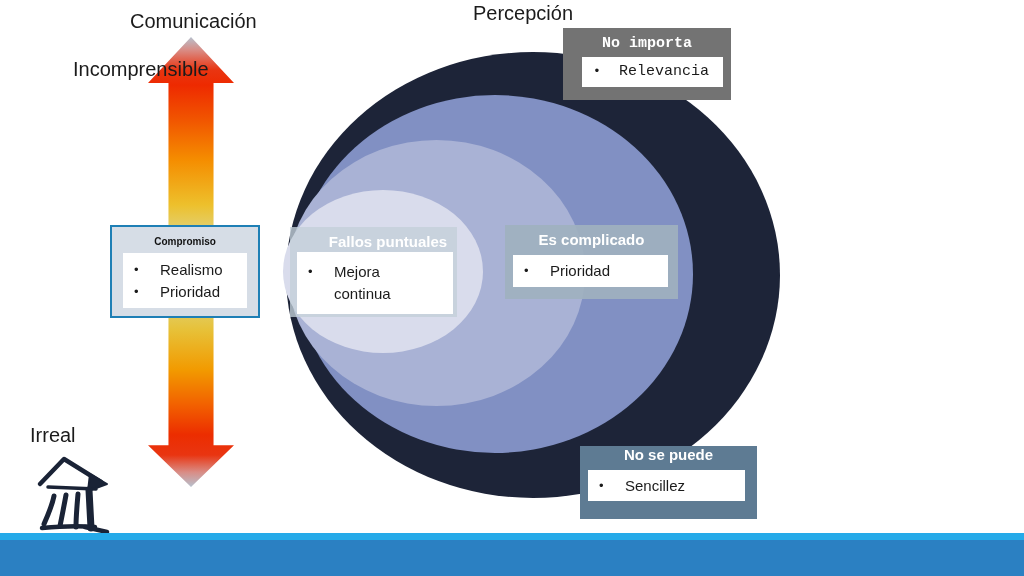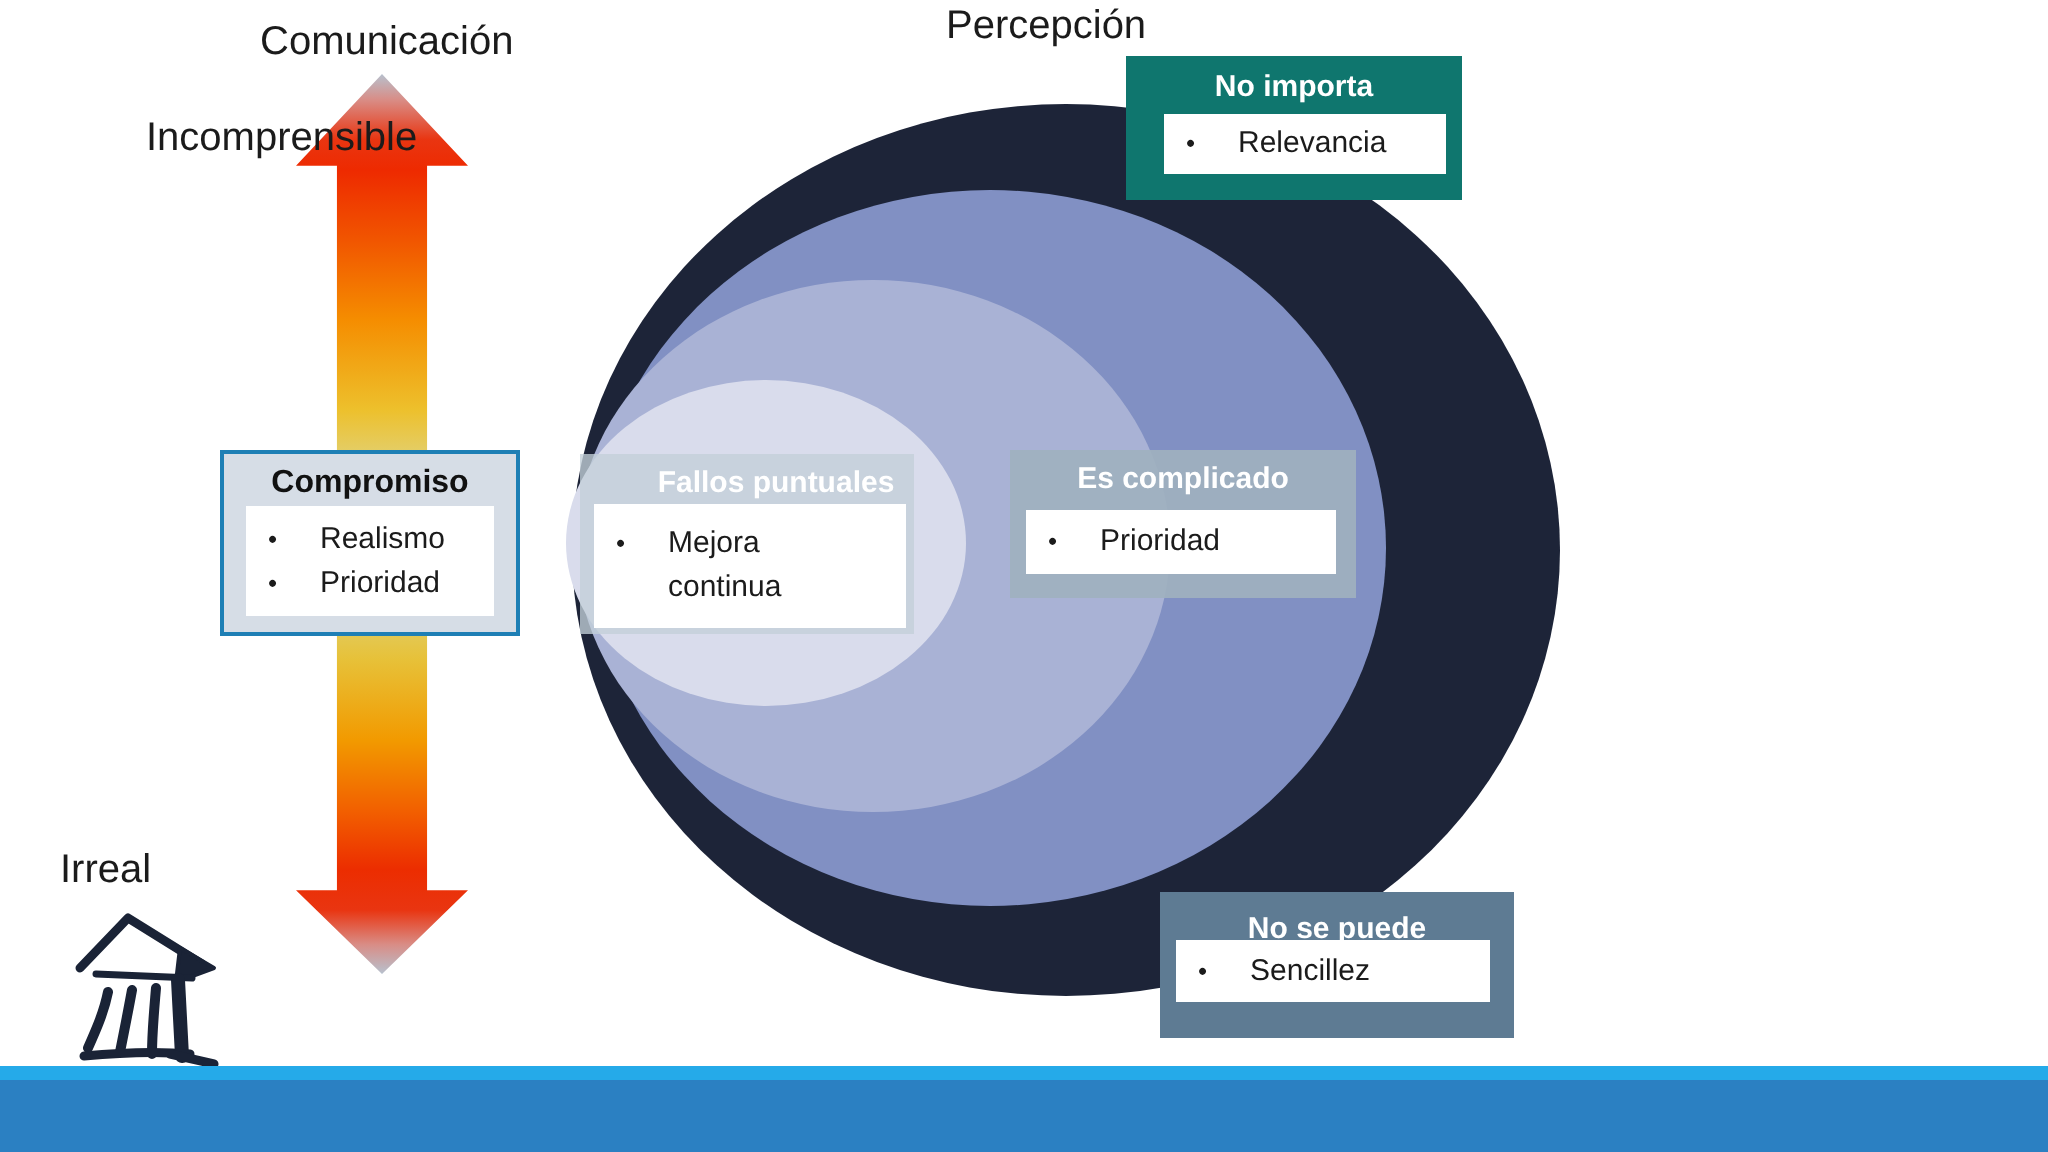--- a/index.html
+++ b/index.html
@@ -29,39 +29,39 @@
   .lbl-percepcion{left:473px;top:4px;}
   .lbl-incomprensible{left:25px;top:60px;margin-left:48px;}
   .lbl-irreal{left:30px;top:426px;}
   
   .callout{position:absolute;box-sizing:border-box;}
   .co-title{font-weight:bold;font-size:15px;text-align:center;line-height:15px;}
   .co-inner{position:absolute;background:#ffffff;display:flex;flex-direction:column;justify-content:center;}
   .co-item{display:flex;align-items:flex-start;padding-left:11px;font-size:15px;line-height:22px;color:#1b1b1b;}
   .co-item .bullet{width:26px;flex:0 0 26px;text-align:left;font-size:13px;line-height:22px;}
   
-  .co-no-importa{left:563px;top:28px;width:168px;height:72px;background:#0f766e;}
+  .co-no-importa{left:563px;top:28px;width:168px;height:72px;background:#737373;font-family:Liberation Mono, monospace;}
   .co-no-importa .co-title{color:#ffffff;padding-top:8px;}
   .co-no-importa .co-inner{left:19px;top:29px;width:141px;height:30px;}
   
   .co-compromiso{left:110px;top:225px;width:150px;height:93px;background:#d6dde6;border:2px solid #1e7fb5;}
-  .co-compromiso .co-title{color:#111111;padding-top:7px;font-size:16px;}
+  .co-compromiso .co-title{color:#111111;padding-top:7px;font-size:10px;}
   .co-compromiso .co-inner{left:11px;top:26px;width:124px;height:55px;}
   
   .co-fallos{left:290px;top:227px;width:167px;height:90px;background:rgba(195,208,217,0.78);}
   .co-fallos .co-title{color:#ffffff;padding-top:7px;margin-left:29px;}
   .co-fallos .co-inner{left:7px;top:25px;width:156px;height:62px;}
   .co-fallos .co-item span.txt{width:92px;}
   
   .co-complicado{left:505px;top:225px;width:173px;height:74px;background:rgba(159,177,191,0.92);}
   .co-complicado .co-title{color:#ffffff;padding-top:7px;}
   .co-complicado .co-inner{left:8px;top:30px;width:155px;height:32px;}
   
   .co-no-se-puede{left:580px;top:446px;width:177px;height:73px;background:#5e7b93;}
-  .co-no-se-puede .co-title{color:#ffffff;padding-top:11px;}
+  .co-no-se-puede .co-title{color:#ffffff;padding-top:1px;}
   .co-no-se-puede .co-inner{left:8px;top:24px;width:157px;height:31px;}
   
   .logo{position:absolute;left:33px;top:453px;width:78px;height:80px;}
   
   .footer-line{position:absolute;left:0;top:533px;width:1024px;height:7px;background:#25aae9;}
   .footer-bar{position:absolute;left:0;top:540px;width:1024px;height:36px;background:#2b80c2;}
 </style>
 </head>
 <body>
 

